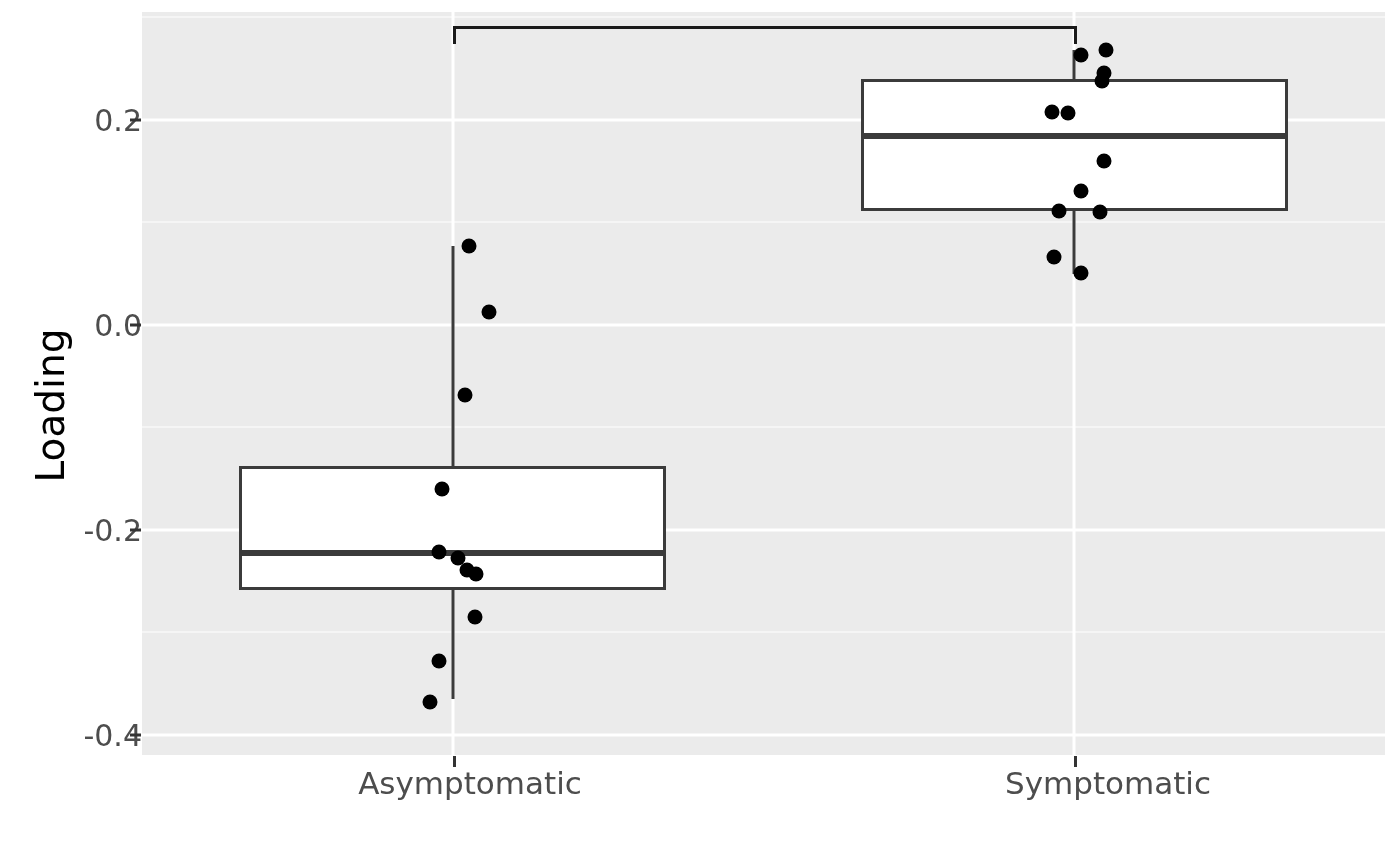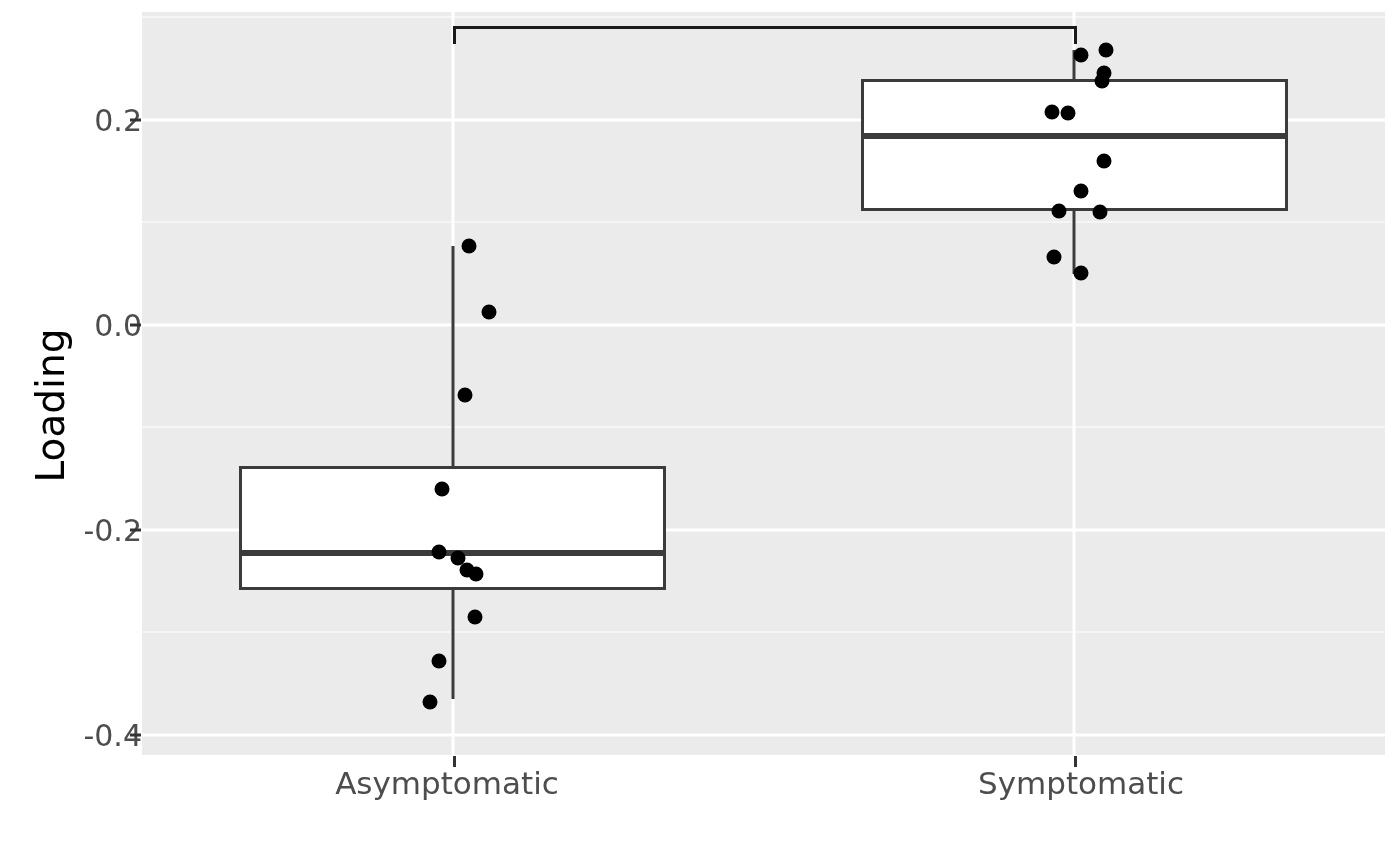--- a/index.html
+++ b/index.html
@@ -169,23 +169,23 @@
       <div class="ytick-label" style="top: 119.607px;">0.2</div>
       <div class="ytick-mark" style="top: 119.607px; left: 130px;"></div>
       <div class="ytick-label" style="top: 324.572px;">0.0</div>
       <div class="ytick-mark" style="top: 324.572px; left: 130px;"></div>
       <div class="ytick-label" style="top: 529.538px;">-0.2</div>
       <div class="ytick-mark" style="top: 529.538px; left: 130px;"></div>
       <div class="ytick-label" style="top: 734.503px;">-0.4</div>
       <div class="ytick-mark" style="top: 734.503px; left: 130px;"></div>
     </div>
   <div id="x-ticks">
-      <div class="xtick-label" style="left: 247px; text-align: center;">Asymptomatic</div>
+      <div class="xtick-label" style="left: 270px; text-align: center;">Asymptomatic</div>
       <div class="xtick-mark" style="left: 452.75px;"></div>
-      <div class="xtick-label" style="left: 881px;">Symptomatic</div>
+      <div class="xtick-label" style="left: 908px;">Symptomatic</div>
       <div class="xtick-mark" style="left: 1074.25px;"></div>
     </div>
 
   <div id="panel">
     <div id="gridlines">
         <div class="grid-minor-h" style="top: 5.12414px;"></div>
         <div class="grid-minor-h" style="top: 210.09px;"></div>
         <div class="grid-minor-h" style="top: 415.055px;"></div>
         <div class="grid-minor-h" style="top: 620.021px;"></div>
         <div class="grid-major-h" style="top: 107.607px;"></div>

